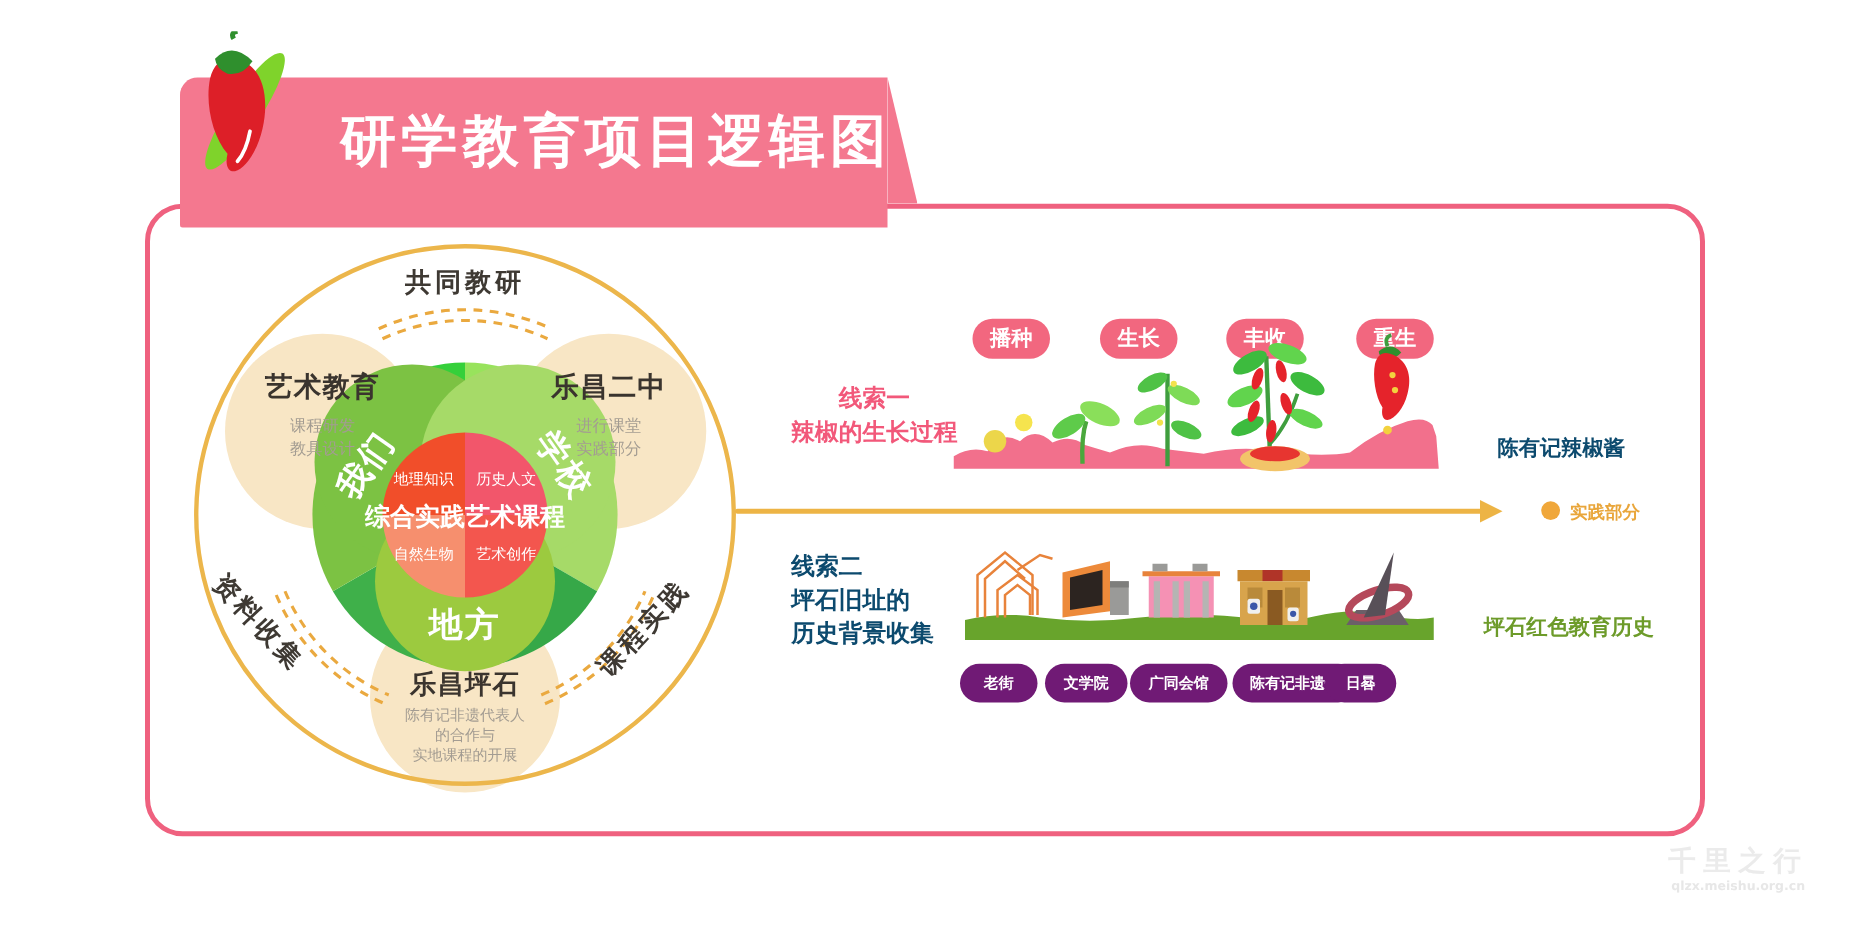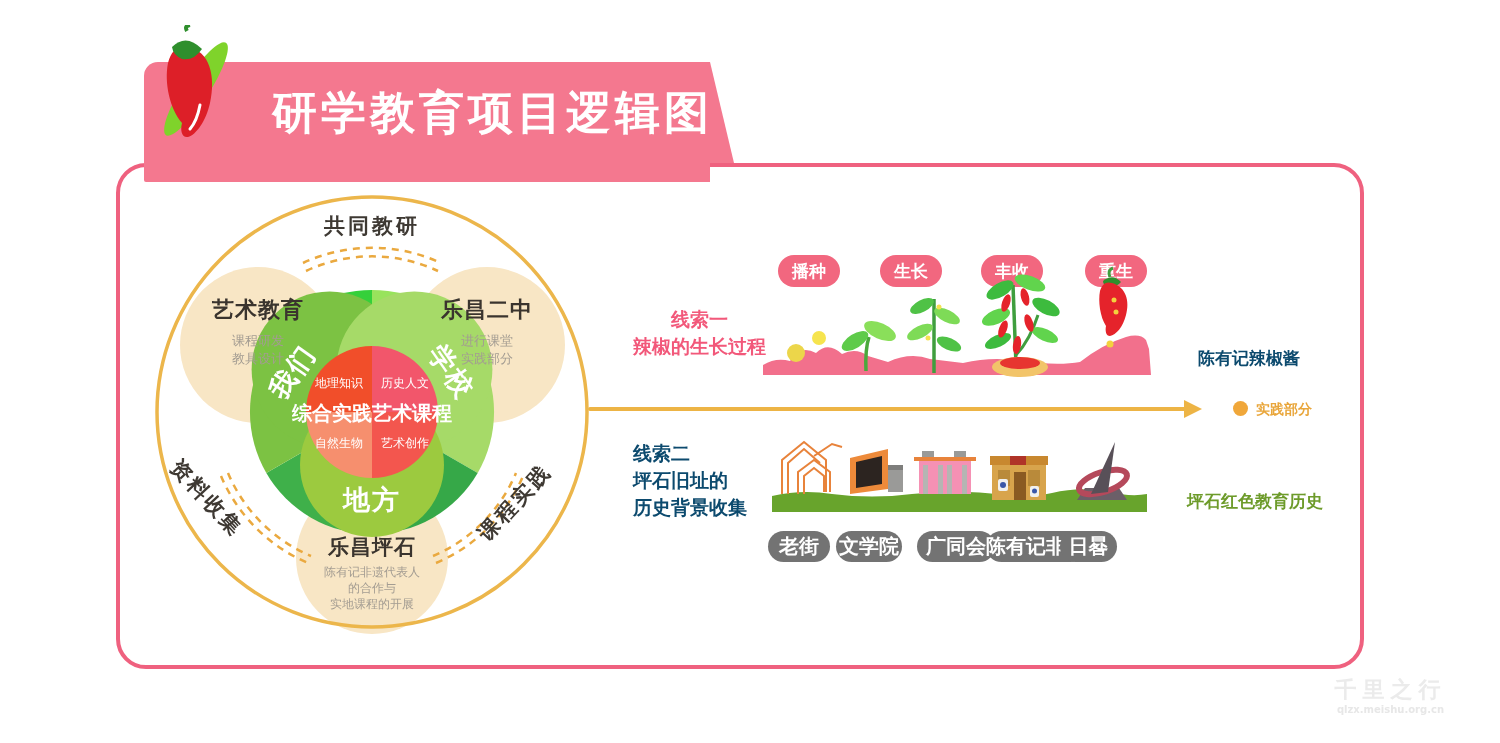--- a/index.html
+++ b/index.html
@@ -24,21 +24,21 @@
           line-height:27px;z-index:2;white-space:nowrap;text-align:center;}
   .clue2-label{left:633px;top:440px;color:#0c4a6e;font-size:19px;font-weight:bold;
           line-height:27px;z-index:2;white-space:nowrap;}
   .result1{left:1198px;top:347px;color:#0c4a6e;font-size:17px;font-weight:bold;z-index:2;white-space:nowrap;}
   .result2{left:1187px;top:446px;color:#6d9b2a;font-size:17px;font-weight:bold;z-index:2;white-space:nowrap;margin-top:44px;}
 
   
   .badge{height:32px;border-radius:16px;color:#fff;font-size:17px;font-weight:bold;
          text-align:center;line-height:32px;z-index:2;}
   .badge.pink{background:#f2677f;top:255px;width:62px;}
-  .badge.green{background:#737373;top:531px;height:31px;line-height:31px;font-size:20px;}
+  .badge.green{background:#701a75;top:531px;height:31px;line-height:31px;font-size:12px;}
 
   
   .arrow-line{left:588px;top:407px;width:598px;height:4px;background:#edb445;border-radius:2px;z-index:2;}
   .arrow-head{left:1184px;top:400px;width:0;height:0;border-top:9px solid transparent;
           border-bottom:9px solid transparent;border-left:18px solid #edb445;z-index:2;}
   .junction-dot{left:1233px;top:401px;width:15px;height:15px;border-radius:50%;background:#f0a73a;z-index:2;}
   .junction-label{left:1256px;top:401px;color:#e9a63b;font-size:14px;font-weight:bold;z-index:2;white-space:nowrap;}
 
   .watermark{left:1308px;top:678px;width:165px;text-align:center;z-index:2;}
   .watermark .wm1{font-size:22px;font-weight:bold;color:#ebebeb;letter-spacing:6px;line-height:24px;}
@@ -238,21 +238,21 @@
       <polygon points="315,68 365,68 357,56 323,56" fill="#6b5f68"></polygon>
       <ellipse cx="341" cy="50" rx="25" ry="10" transform="rotate(-18 341 50)" fill="none" stroke="#b5495b" stroke-width="6"></ellipse>
       <polygon points="329,62 353,10 346,60" fill="#585058"></polygon>
     </g>
   </svg>
 
   <div class="abs result2">坪石红色教育历史</div>
 
   <div class="abs badge green" style="left:768px;width:62px;">老街</div>
   <div class="abs badge green" style="left:836px;width:66px;">文学院</div>
-  <div class="abs badge green" style="left:904px;width:78px;margin-left:13px;">广同会馆</div>
+  <div class="abs badge green" style="left:904px;width:78px;">广同会馆</div>
   <div class="abs badge green" style="left:986px;width:100px;">陈有记非遗馆</div>
   <div class="abs badge green" style="left:1060px;width:57px;">日晷</div>
 
   <div class="abs watermark">
     <div class="wm1">千里之行</div>
     <div class="wm2">qlzx.meishu.org.cn</div>
   </div>
 
 </div>
 

